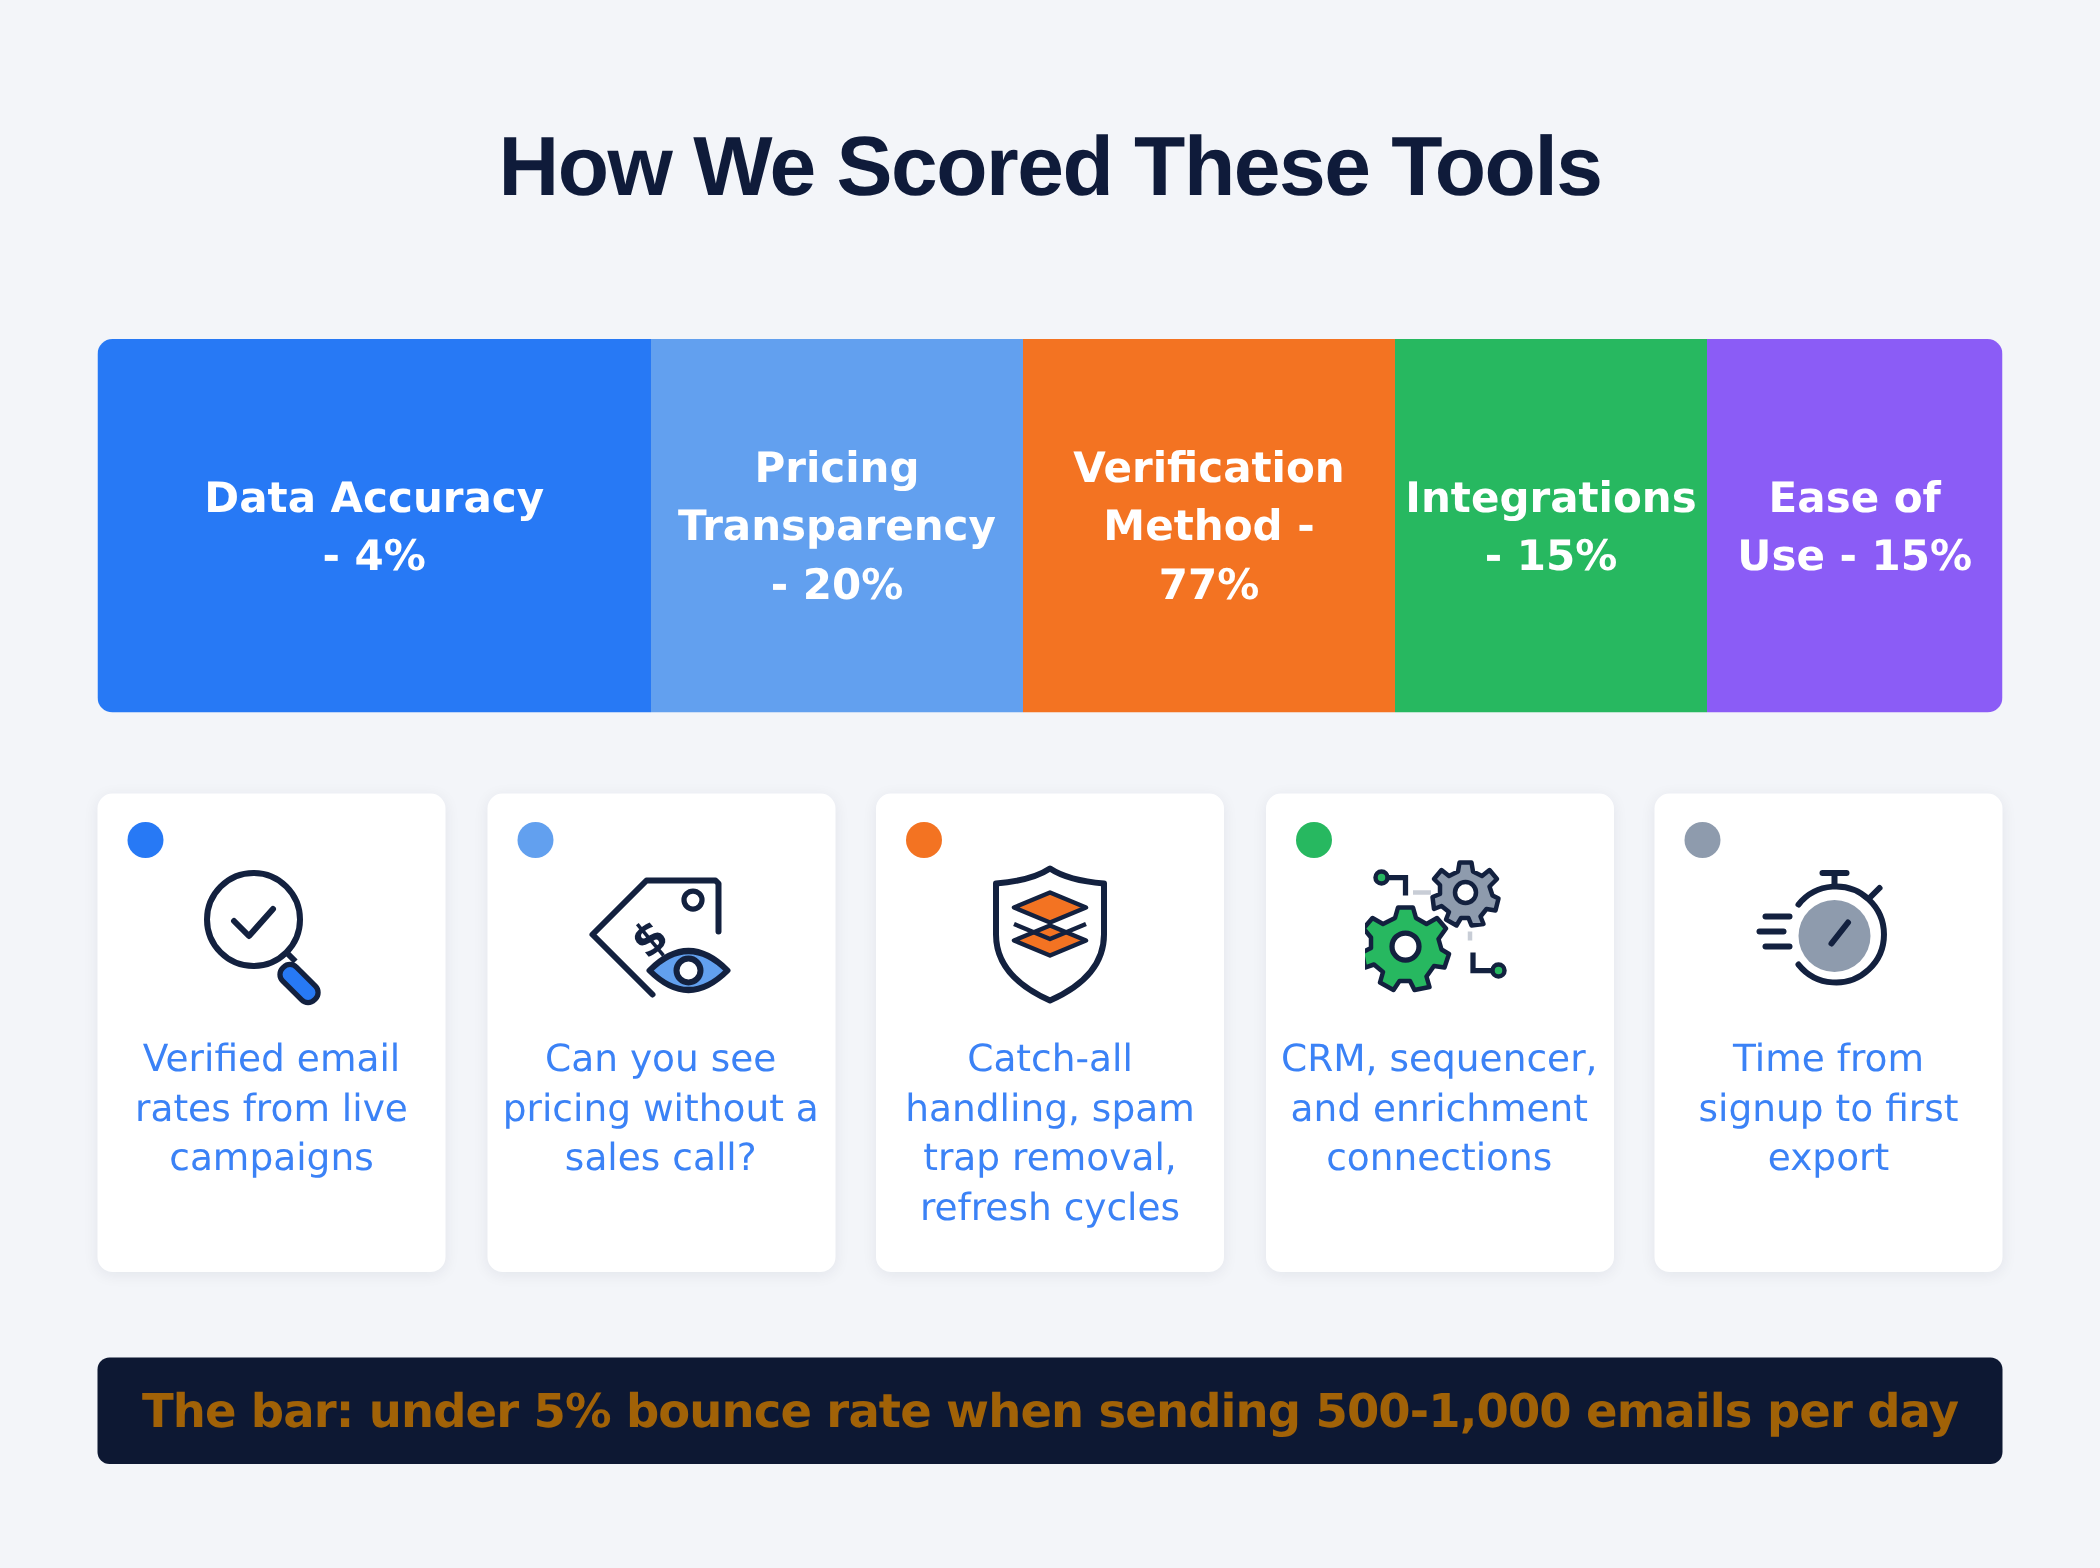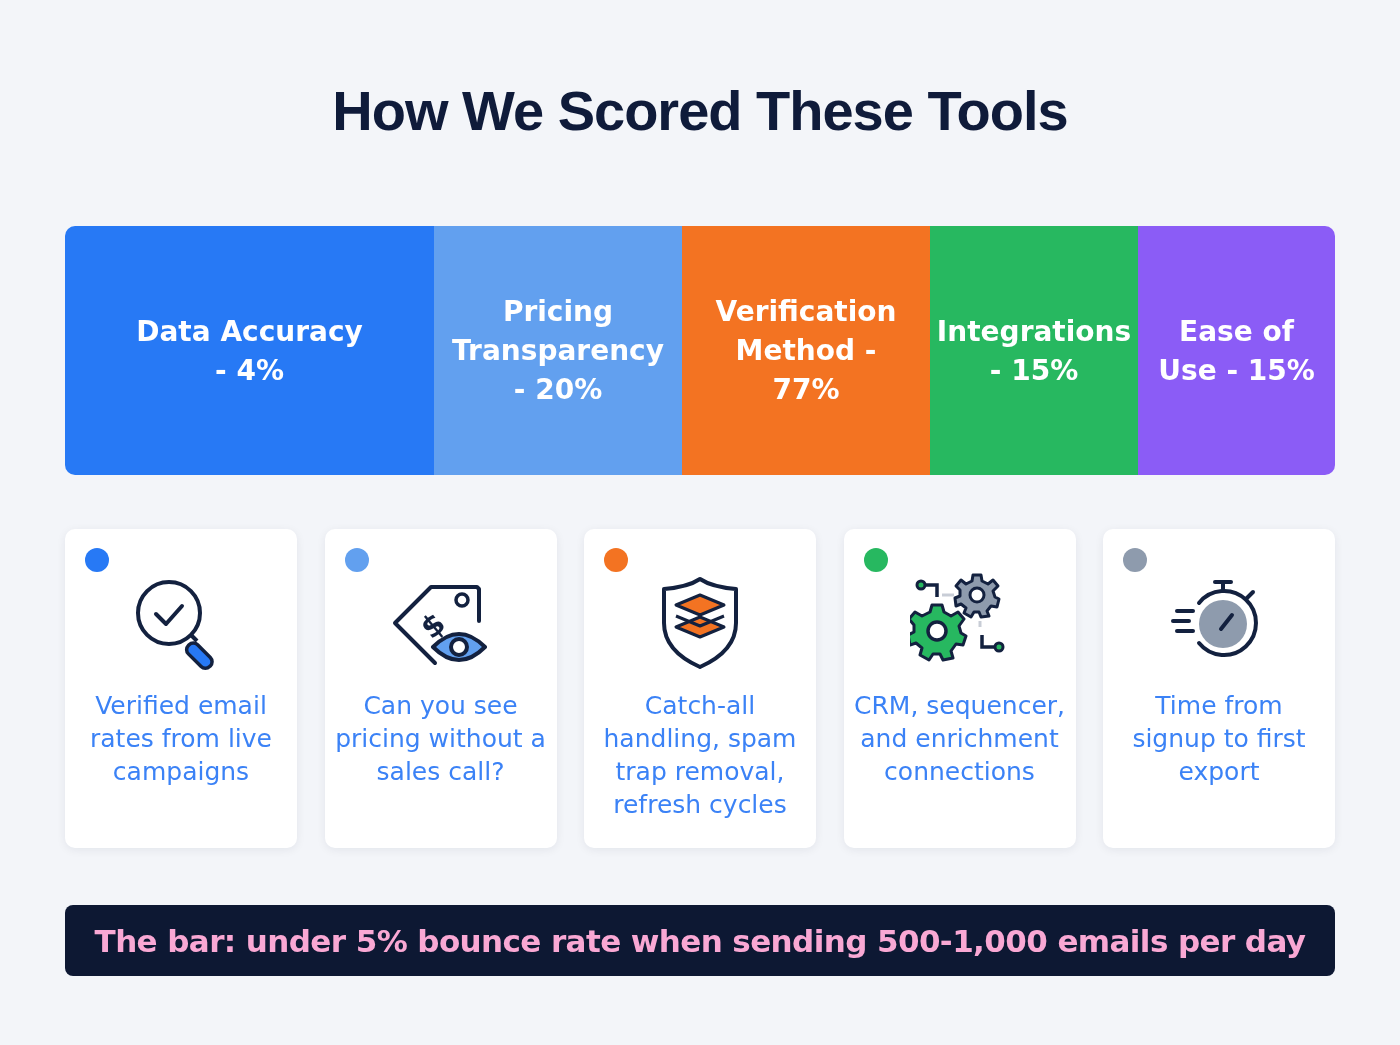--- a/index.html
+++ b/index.html
@@ -78,21 +78,21 @@
   }
   .bottom-banner {
     position: absolute;
     left: 65px; top: 905px;
     width: 1270px; height: 71px;
     background: #0d1833;
     border-radius: 8px;
     display: flex;
     align-items: center;
     justify-content: center;
-    color: #f9a8d4;
+    color: #a16207;
     font-family: "DejaVu Sans", sans-serif;
     font-weight: 700;
     font-size: 31px;
     letter-spacing: -0.6px;
   }
 </style>
 </head>
 <body>
 
 <h1 class="title">How We Scored These Tools</h1>

